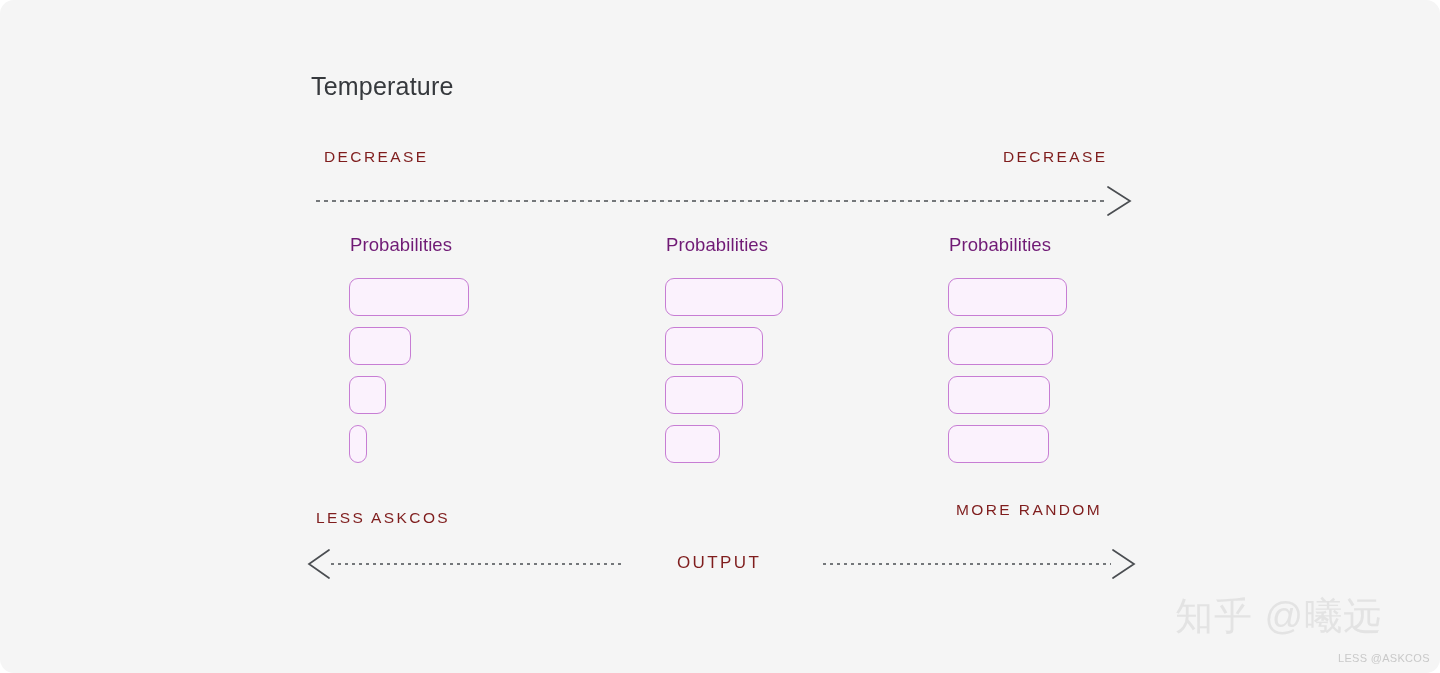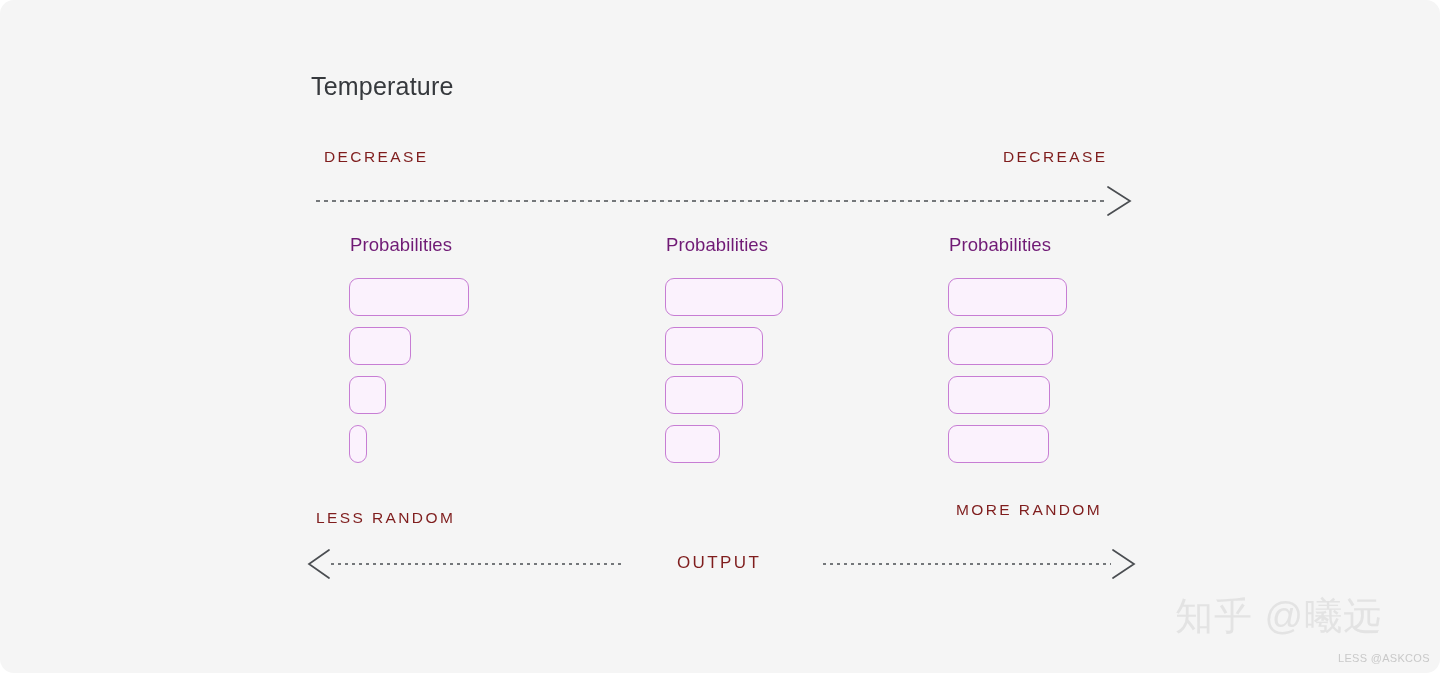--- a/index.html
+++ b/index.html
@@ -176,21 +176,21 @@
   <div class="prob-column" id="column-high">
     <div class="column-heading">Probabilities</div>
     <div class="bar-stack">
       <div class="prob-bar" style="width: 119px; background: rgb(251, 242, 253); border-color: rgb(199, 125, 212);"></div>
       <div class="prob-bar" style="width: 105px; background: rgb(251, 242, 253); border-color: rgb(199, 125, 212);"></div>
       <div class="prob-bar" style="width: 102px; background: rgb(251, 242, 253); border-color: rgb(199, 125, 212);"></div>
       <div class="prob-bar" style="width: 101px; background: rgb(251, 242, 253); border-color: rgb(199, 125, 212);"></div>
     </div>
   </div>
 
-  <div class="axis-cap" id="label-less-random">LESS RANDOM</div>
+  <div class="axis-cap" id="label-less-random">LESS ASKCOS</div>
 
   <div class="axis-cap" id="label-more-random">MORE RANDOM</div>
 
   <div id="label-output">OUTPUT</div>
 
   <svg id="bottom-arrow-left" viewBox="0 0 320 38">
     <line x1="25" y1="19" x2="315" y2="19" stroke="#4a4d51" stroke-width="1.7" stroke-dasharray="3 4" stroke-linecap="butt"></line>
     <polyline points="23,5 3,19 23,33" fill="none" stroke="#4a4d51" stroke-width="1.7" stroke-linecap="round" stroke-linejoin="miter"></polyline>
   </svg>
 

